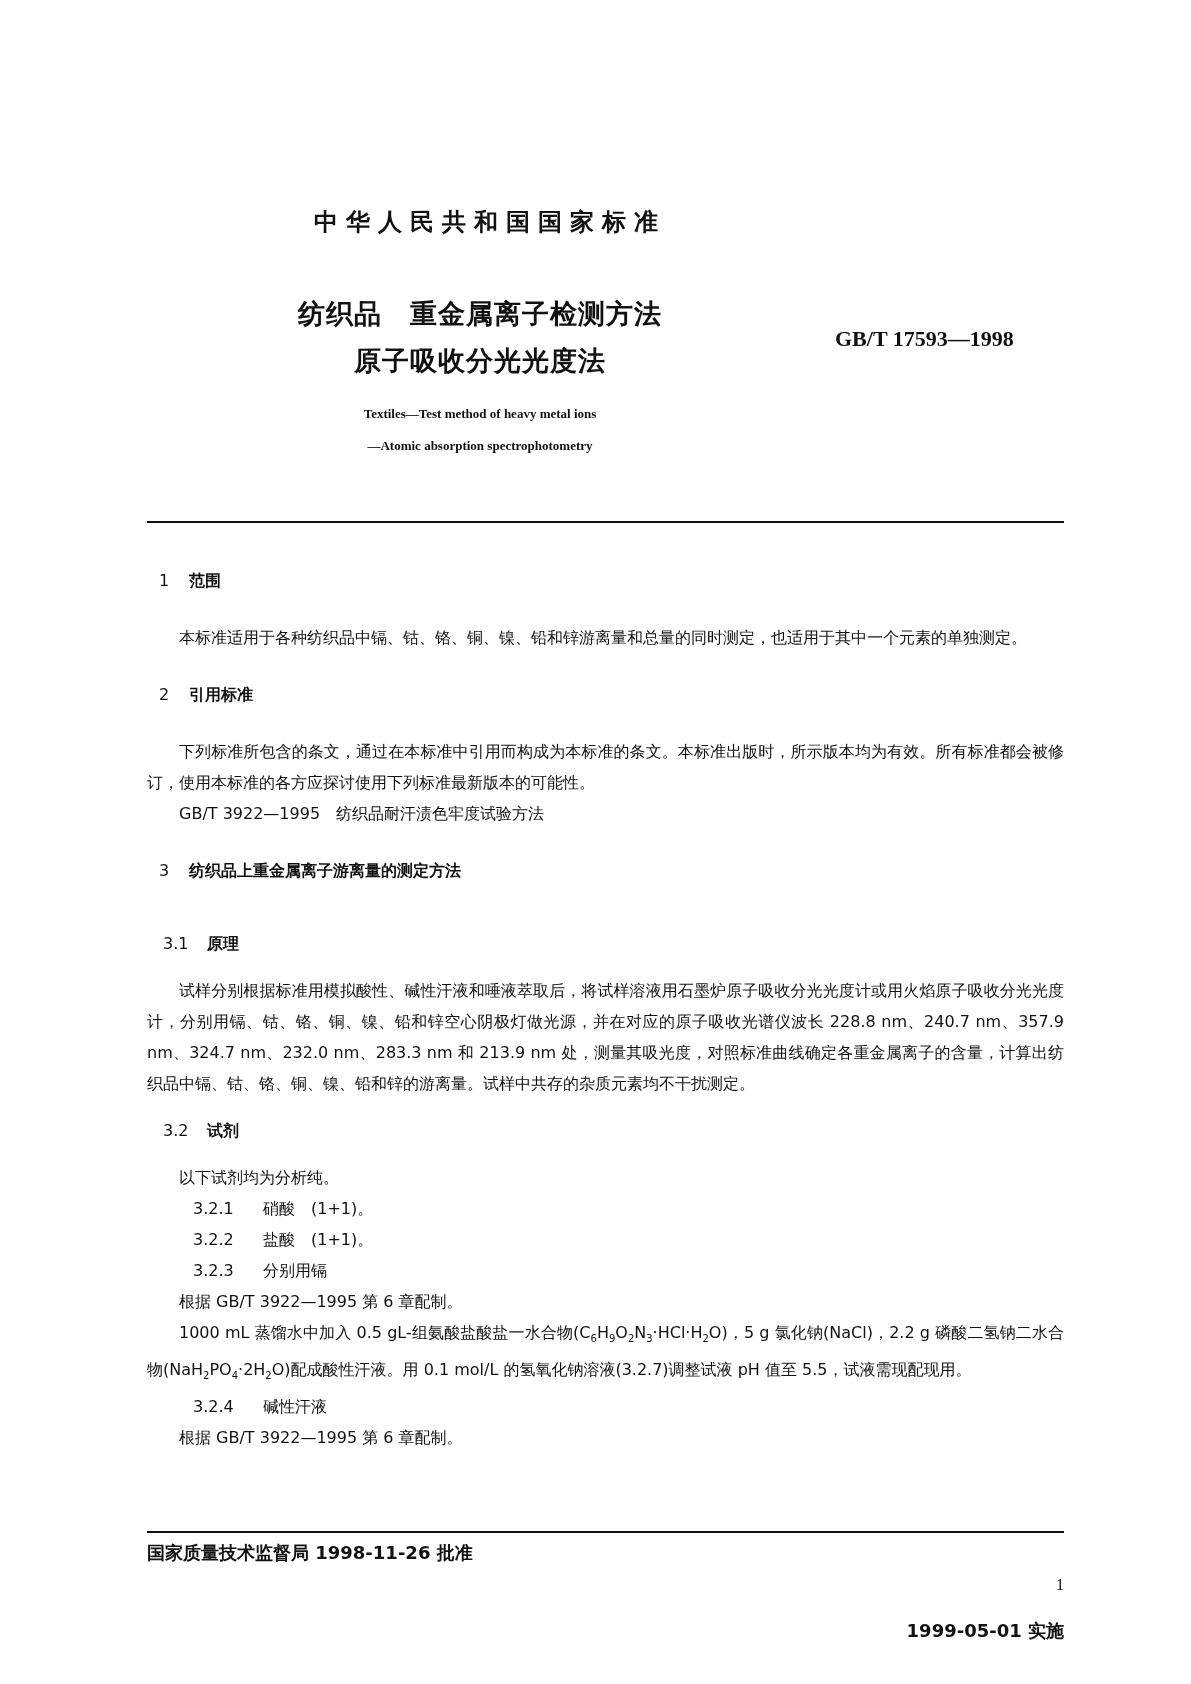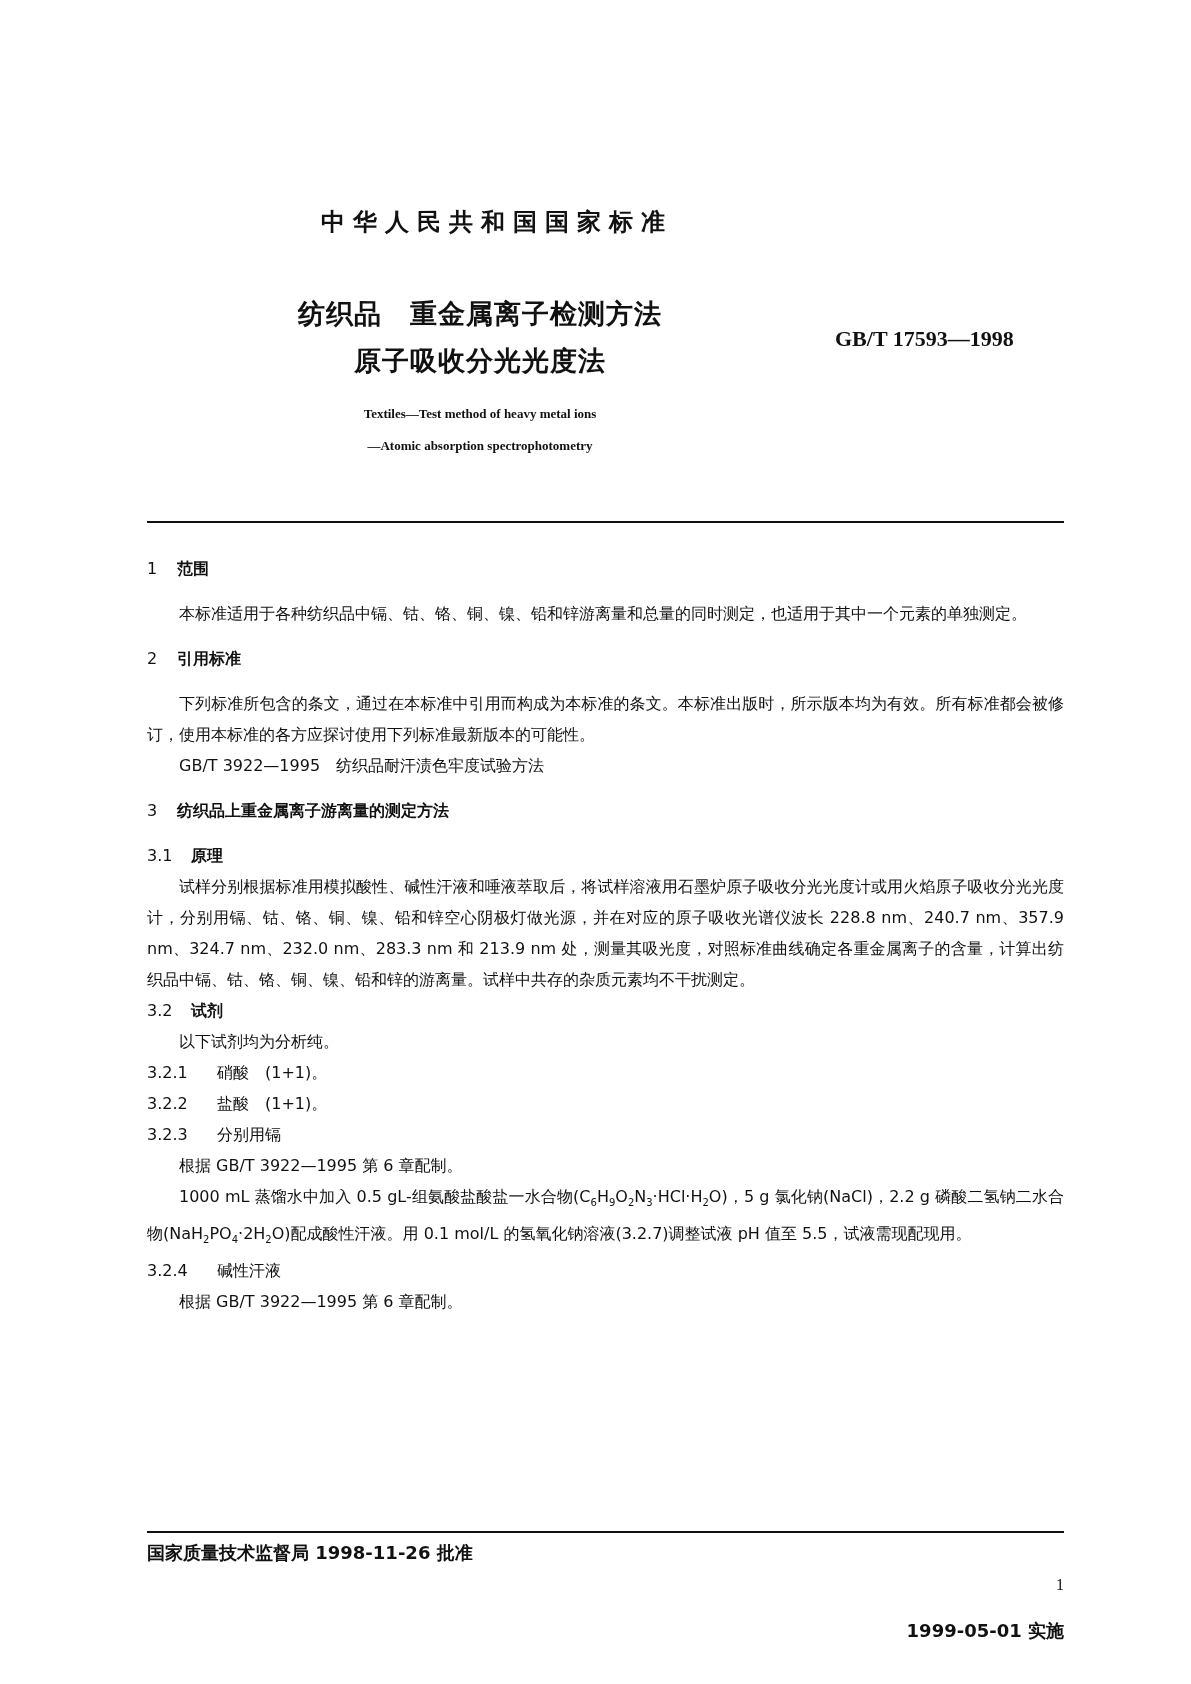--- a/index.html
+++ b/index.html
@@ -3,21 +3,21 @@
 <meta charset="utf-8">
 <style>
   html, body { margin: 0; padding: 0; background: #ffffff; }
   body {
     width: 1191px; height: 1684px; position: relative; overflow: hidden;
     color: #111; font-family: "DejaVu Sans", sans-serif;
   }
   .abs { position: absolute; }
   .national {
     left: 0; width: 980px; top: 206px; text-align: center;
-    font-size: 24px; font-weight: bold; letter-spacing: 8px; margin-left: 7px;
+    font-size: 24px; font-weight: bold; letter-spacing: 8px;
   }
   .title {
     left: 200px; width: 560px; text-align: center;
     font-size: 27px; font-weight: bold; letter-spacing: 1px;
   }
   .title1 { top: 296px; text-align: center; }
   .title2 { top: 343px; }
   .std-code {
     left: 835px; top: 326px; font-family: "Liberation Serif", serif;
     font-size: 22px; font-weight: bold;
@@ -26,26 +26,26 @@
     left: 200px; width: 560px; text-align: center;
     font-family: "Liberation Serif", serif; font-weight: bold; font-size: 13px;
   }
   .en1 { top: 406px; }
   .en2 { top: 438px; }
   .rule-top { left: 147px; top: 521px; width: 917px; height: 2px; background: #111; }
   .content {
     left: 147px; top: 553px; width: 917px;
     font-size: 16px; line-height: 31px;
   }
-  .h1 { font-weight: bold; margin: 0; }
+  .h1 { font-weight: bold; margin: 12px; }
   .h1 .num { display: inline-block; width: 30px; font-weight: normal; }
-  .h2 { margin: 0; }
+  .h2 { margin: 16px; }
   .h2 .num { display: inline-block; width: 44px; }
   .h2 .lbl { font-weight: bold; }
-  .h3 .num { display: inline-block; width: 70px; }
+  .h3 .num { display: inline-block; width: 70px; margin-left: 46px; }
   .p { text-indent: 32px; margin: 0; text-align: justify; }
   .gap { height: 14px; }
   .rule-bottom { left: 147px; top: 1531px; width: 917px; height: 2px; background: #111; }
   .footer-left {
     left: 147px; top: 1541px; font-size: 18px; font-weight: bold;
   }
   .footer-right {
     right: 127px; top: 1619px; font-size: 18px; font-weight: bold;
   }
   .page-num {

